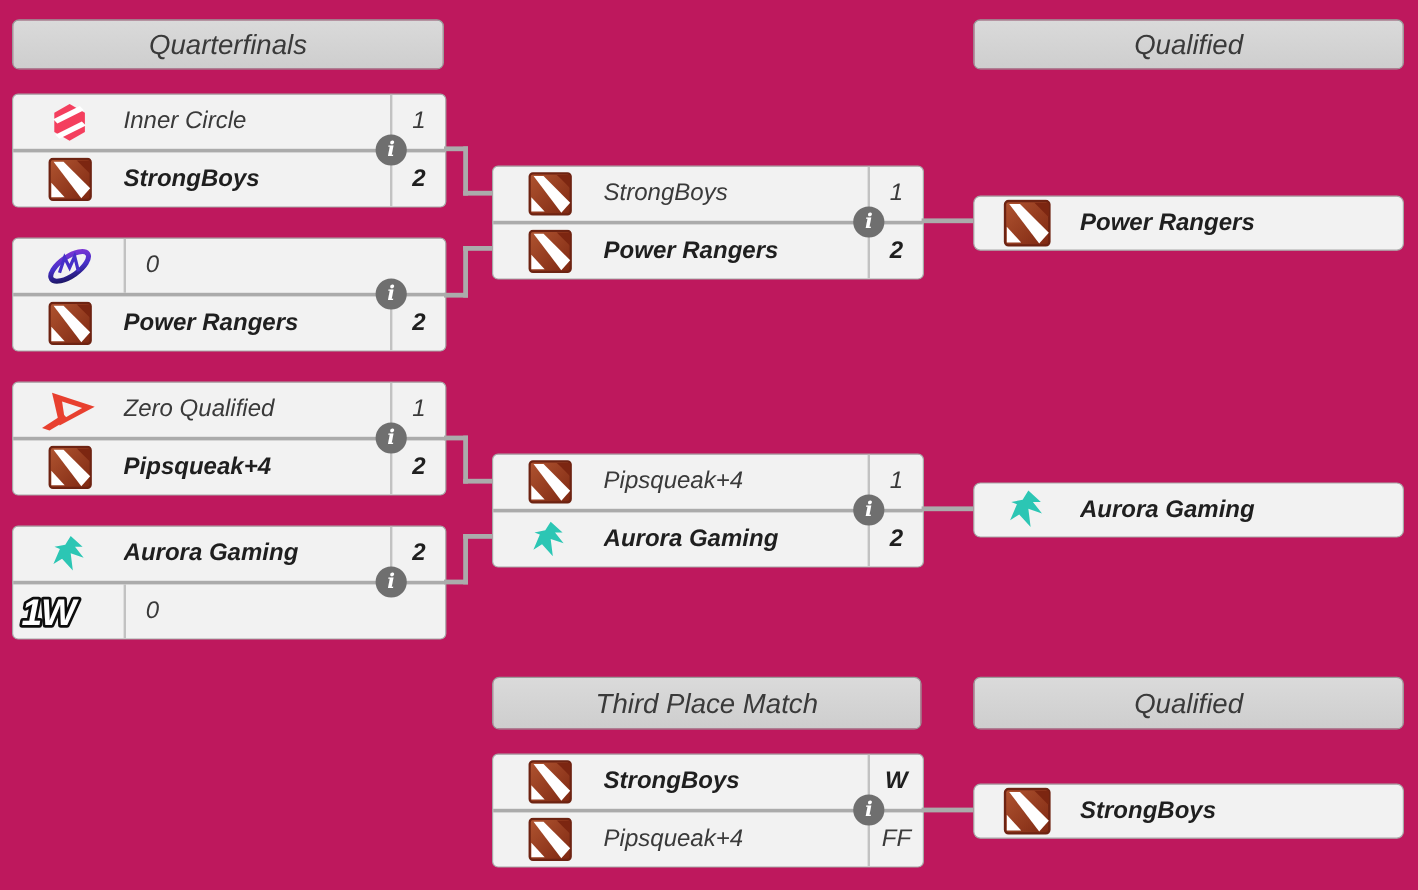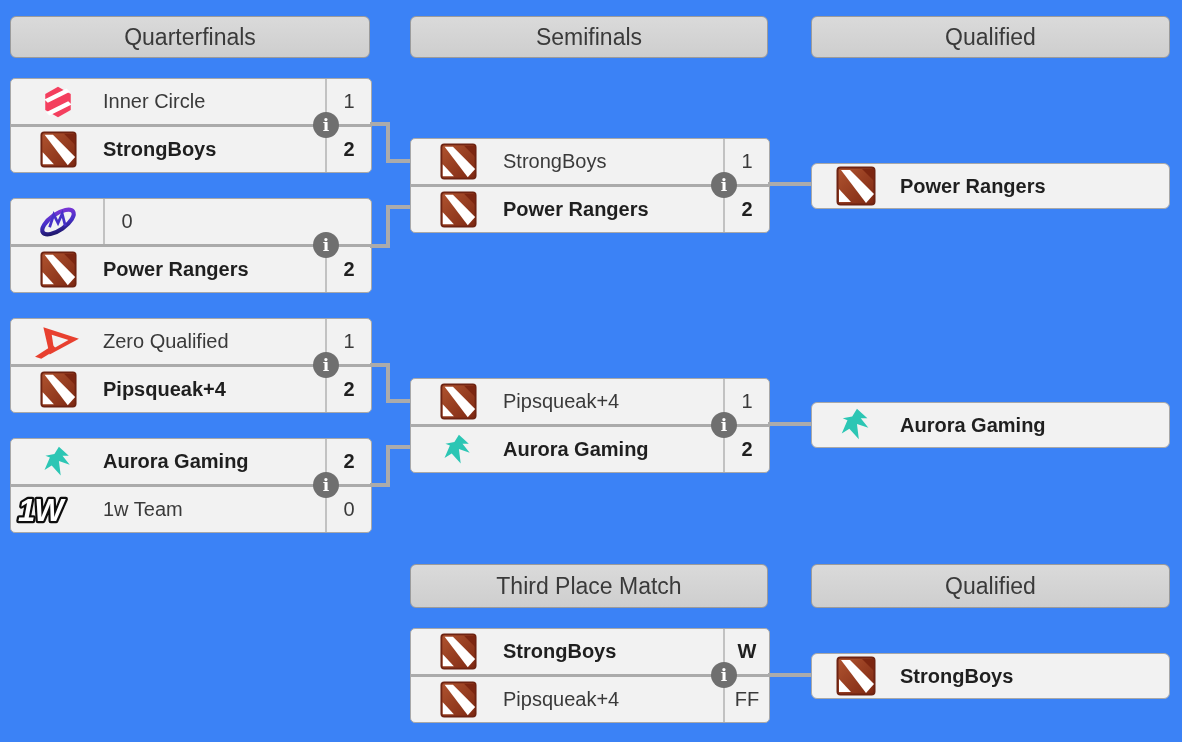--- a/index.html
+++ b/index.html
@@ -1,17 +1,17 @@
 <!DOCTYPE html>
 <html><head>
 <meta charset="utf-8">
 <style>
   html,body{margin:0;padding:0;background:#fff;}
-  #stage{position:relative;width:1182px;height:742px;background:#3b82f6;
-         font-family:"Liberation Sans",sans-serif;overflow:hidden;}
+  #stage{position:relative;width:1182px;height:742px;background:#be185d;
+         font-family:"Liberation Sans",sans-serif;overflow:hidden;font-style:italic;}
 
   
   .rheader{position:absolute;box-sizing:border-box;height:42px;
            background:linear-gradient(#dadada,#cecece);
            border:1px solid #9b9b9b;border-radius:6px;
            display:flex;align-items:center;justify-content:center;
            font-size:23px;color:#3a3a3a;}
   .rheader.tall{height:44px;}
 
   
@@ -89,21 +89,20 @@
     </symbol>
     <symbol id="sym-1w" viewBox="0 0 70 40">
       <text x="3" y="31" font-size="31" font-weight="900" font-style="italic" font-family="Liberation Sans, sans-serif" letter-spacing="-1" fill="#ffffff" stroke="#0d0d0d" stroke-width="4.5" paint-order="stroke" stroke-linejoin="round">1W</text>
     </symbol>
   </defs>
 </svg>
 
 <div id="stage">
 
   <div class="rheader" style="left:10px;top:16px;width:360px">Quarterfinals</div>
-  <div class="rheader" style="left:410px;top:16px;width:358px">Semifinals</div>
   <div class="rheader" style="left:811px;top:16px;width:359px">Qualified</div>
   <div class="rheader tall" style="left:410px;top:564px;width:358px">Third Place Match</div>
   <div class="rheader tall" style="left:811px;top:564px;width:359px">Qualified</div>
 
   <div class="match match-qf" style="left:10px;top:78px;width:360px">
     <div class="trow">
       <span class="lcell">
           <svg class="lg" width="34" height="34" viewBox="0 0 40 40">
             <use href="#sym-inner-circle" width="100%" height="100%"></use>
           </svg>
@@ -185,21 +184,20 @@
       <span class="tname">Aurora Gaming</span>
       <span class="tscore">2</span>
     </div>
     <div class="mdiv"></div>
     <div class="trow">
       <span class="lcell lcell-wide">
           <svg class="lg" width="70" height="40" viewBox="0 0 70 40">
             <use href="#sym-1w" width="100%" height="100%"></use>
           </svg>
         </span>
-      <span class="tname">1w Team</span>
       <span class="tscore">0</span>
     </div>
     <div class="ibadge">
         <span>i</span>
       </div>
   </div>
 
   <div class="match match-sf" style="left:410px;top:138px;width:358px">
     <div class="trow">
       <span class="lcell">

